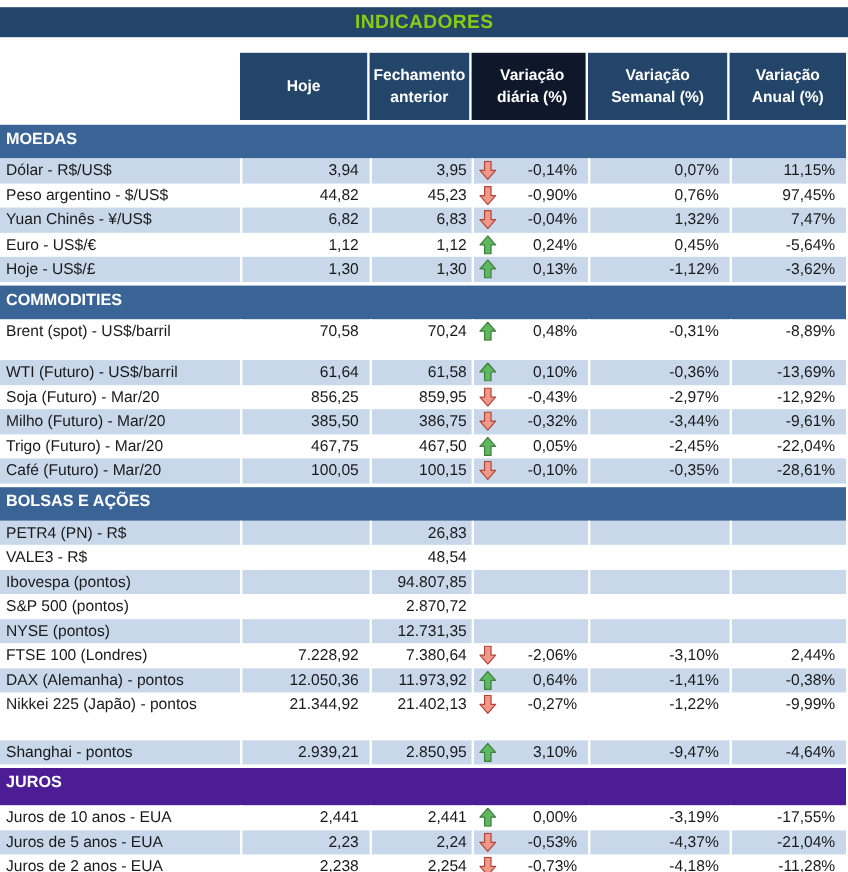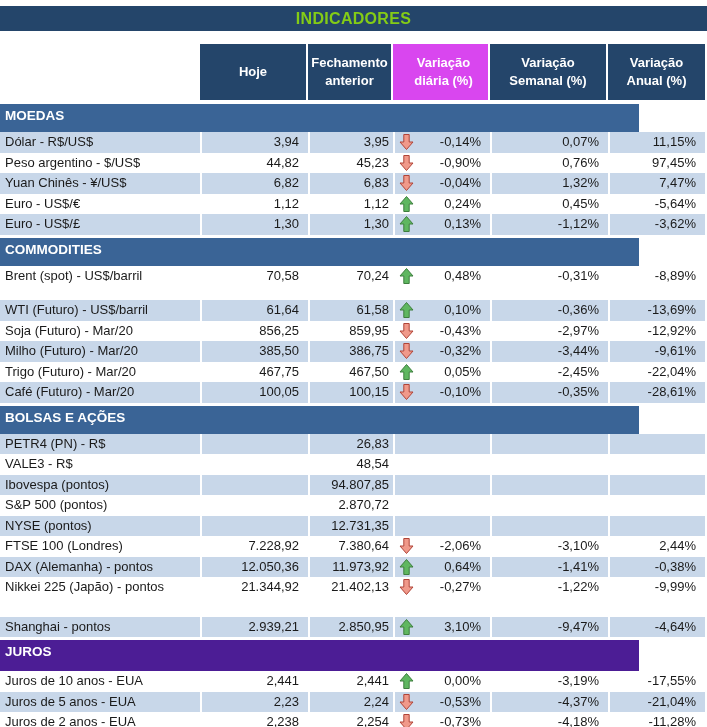--- a/index.html
+++ b/index.html
@@ -15,21 +15,21 @@
   .col-headers{
     margin-top:13px;margin-left:200px;width:505px;height:56px;
     display:grid;grid-template-columns:106px 83px 95px 116px 97px;column-gap:2px;
   }
   .hcell{
     color:#fff;font-weight:bold;font-size:13px;line-height:1.35;
     display:flex;align-items:center;justify-content:center;text-align:center;
     padding:0 6px;box-sizing:border-box;
   }
   .band{
-    margin-top:3px;height:28px;width:639px;box-sizing:border-box;
+    margin-top:3px;height:28px;width:705px;box-sizing:border-box;
     color:#fff;font-weight:bold;font-size:13.5px;padding:4px 0 18px 5px;
   }
   .band.first{margin-top:4px;}
   .band.tall{height:31px;}
   .row{
     display:grid;grid-template-columns:200px 108px 85px 97px 118px 97px;
     width:705px;height:20.5px;line-height:20.5px;font-size:13px;
   }
   .cell{box-sizing:border-box;overflow:hidden;white-space:nowrap;}
   .cell + .cell{border-left:2px solid #fff;}
@@ -49,21 +49,21 @@
 
 <div class="sheet">
 
   <div class="title-bar" style="background: rgb(36, 69, 106);">
     <span>INDICADORES</span>
   </div>
 
   <div class="col-headers">
     <div class="hcell" style="background: rgb(36, 69, 106);">Hoje</div>
     <div class="hcell" style="background: rgb(36, 69, 106);">Fechamento anterior</div>
-    <div class="hcell" style="background: #d946ef; padding-left: 12px;">Variação diária (%)</div>
+    <div class="hcell" style="background: #0f172a; padding-left: 12px;">Variação diária (%)</div>
     <div class="hcell" style="background: rgb(36, 69, 106);">Variação Semanal (%)</div>
     <div class="hcell" style="background: rgb(36, 69, 106);">Variação Anual (%)</div>
   </div>
 
   <div id="table-body">
       <div class="band first" style="background: rgb(58, 100, 150);"><span>MOEDAS</span></div>
       <div class="row shade" style="background: rgb(200, 215, 233);">
         <div class="cell c-label">Dólar - R$/US$</div>
         <div class="cell c-num">3,94</div>
         <div class="cell c-num c-fech">3,95</div>
@@ -97,21 +97,21 @@
         <div class="cell c-label">Euro - US$/€</div>
         <div class="cell c-num">1,12</div>
         <div class="cell c-num c-fech">1,12</div>
         <div class="cell c-num c-diaria"><svg width="15" height="16" viewBox="0 0 14 16" class="arrow">
             <polygon points="7,0.5 13.5,8 9.7,8 9.7,15.5 4.3,15.5 4.3,8 0.5,8" fill="#5FB760" stroke="#3E7E3E" stroke-width="1" stroke-linejoin="round"></polygon>
           </svg><span>0,24%</span></div>
         <div class="cell c-num">0,45%</div>
         <div class="cell c-num">-5,64%</div>
       </div>
       <div class="row shade" style="background: rgb(200, 215, 233);">
-        <div class="cell c-label">Euro - US$/£</div>
+        <div class="cell c-label">Hoje - US$/£</div>
         <div class="cell c-num">1,30</div>
         <div class="cell c-num c-fech">1,30</div>
         <div class="cell c-num c-diaria"><svg width="15" height="16" viewBox="0 0 14 16" class="arrow">
             <polygon points="7,0.5 13.5,8 9.7,8 9.7,15.5 4.3,15.5 4.3,8 0.5,8" fill="#5FB760" stroke="#3E7E3E" stroke-width="1" stroke-linejoin="round"></polygon>
           </svg><span>0,13%</span></div>
         <div class="cell c-num">-1,12%</div>
         <div class="cell c-num">-3,62%</div>
       </div>
       <div class="band" style="background: rgb(58, 100, 150);"><span>COMMODITIES</span></div>
       <div class="row">

